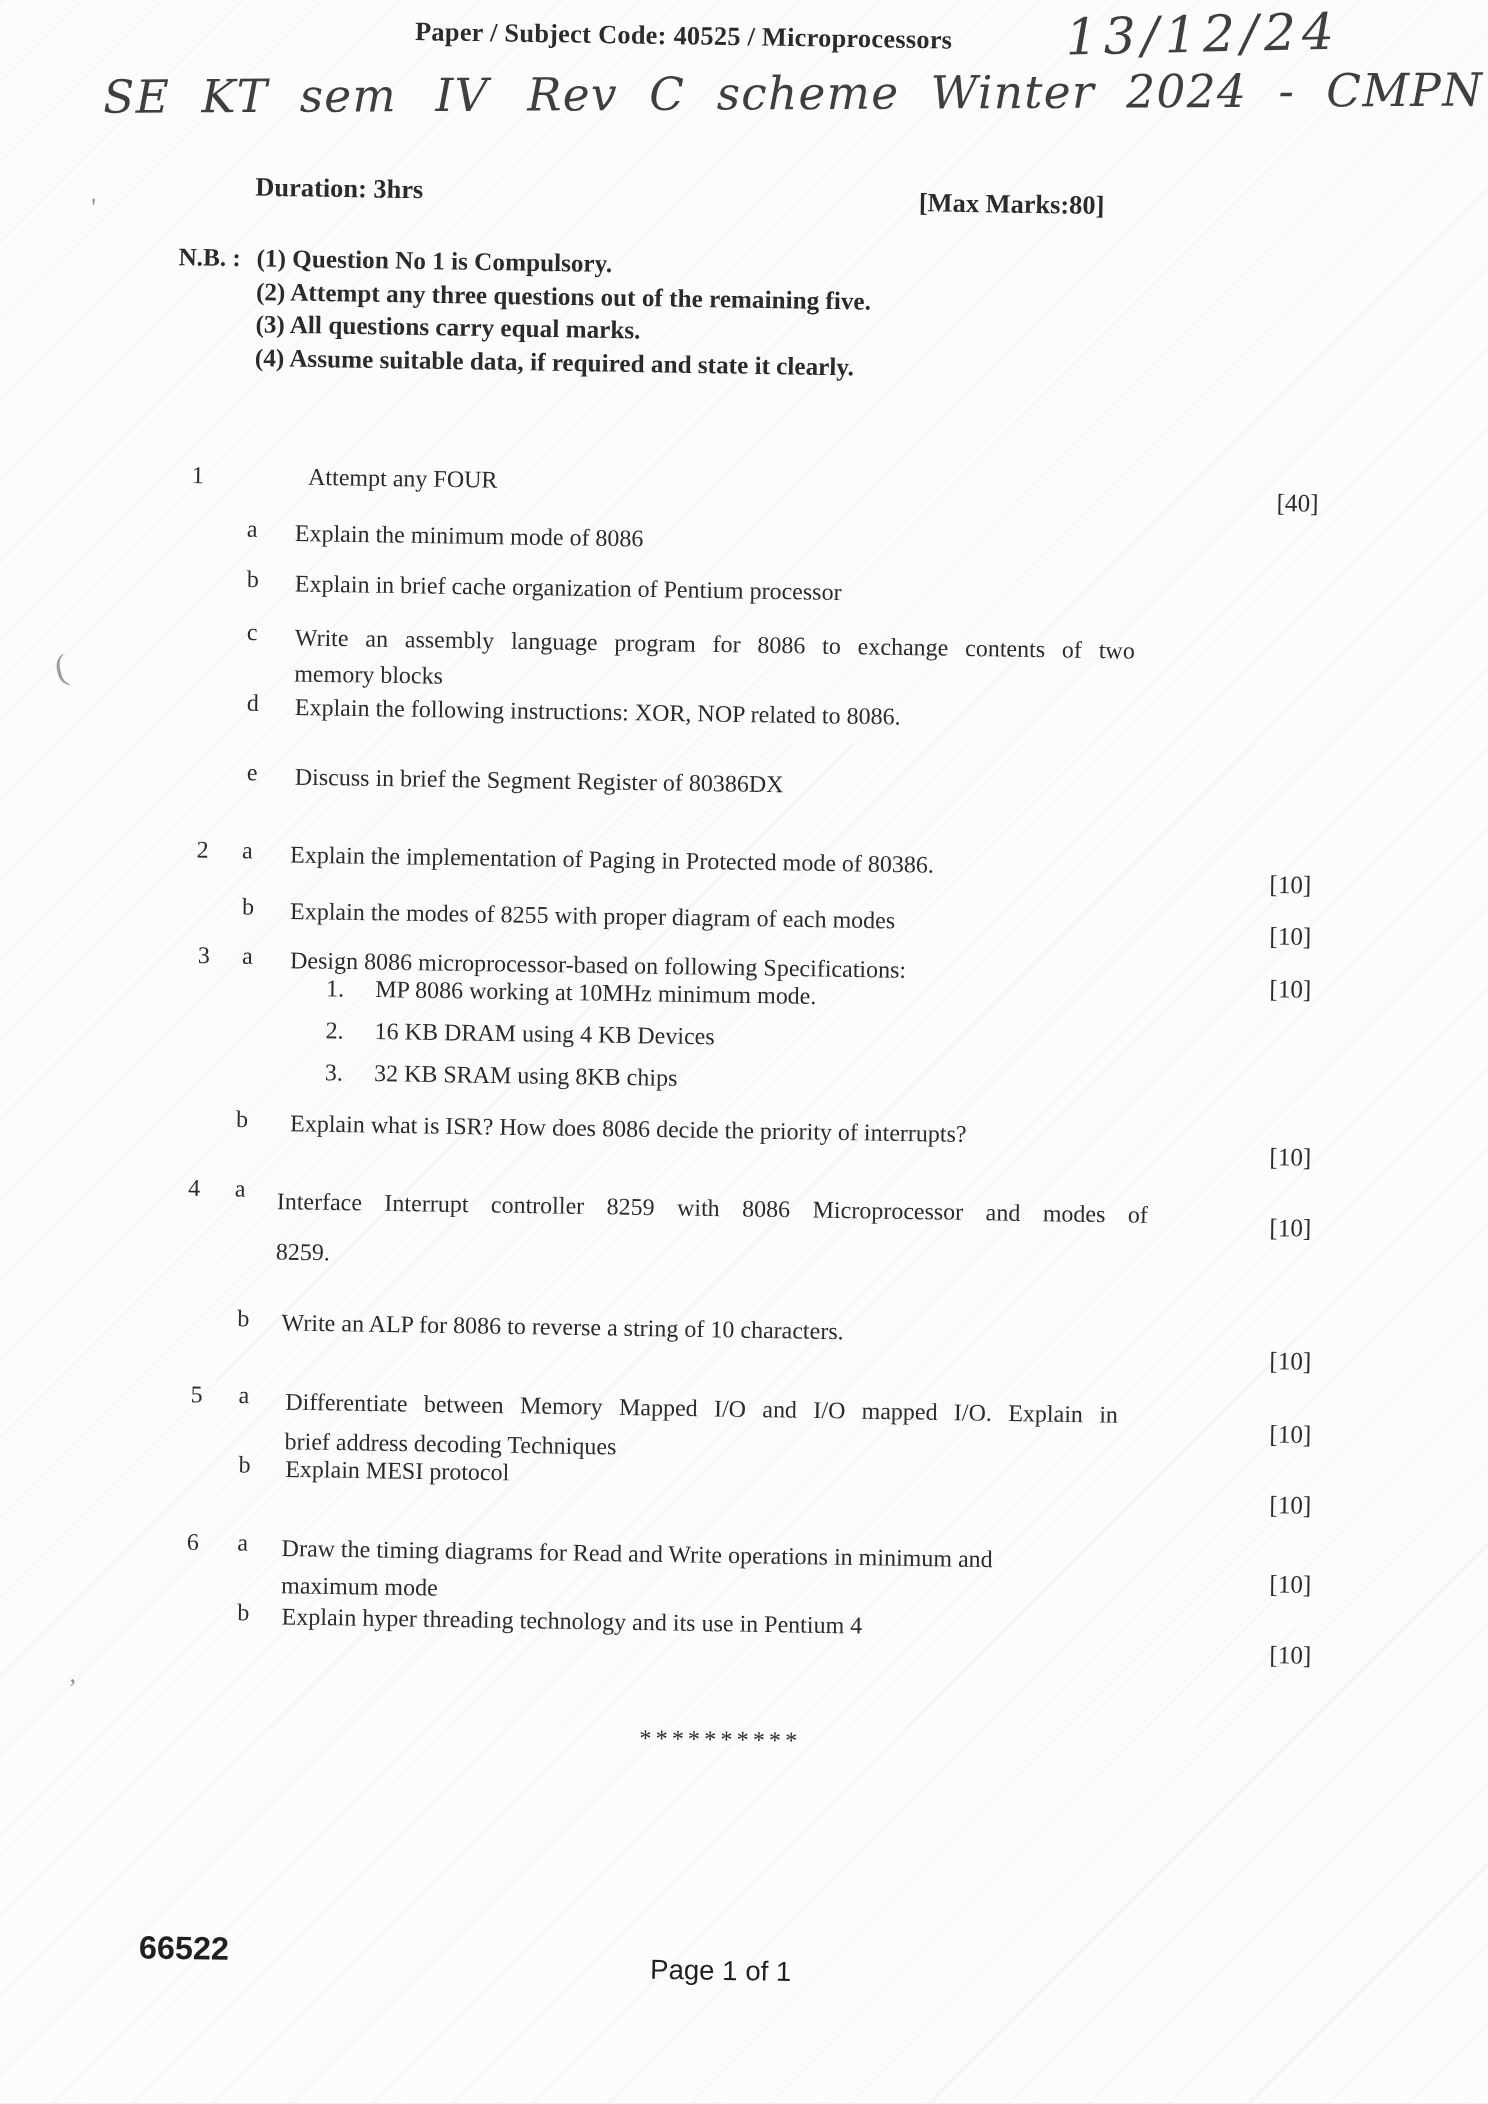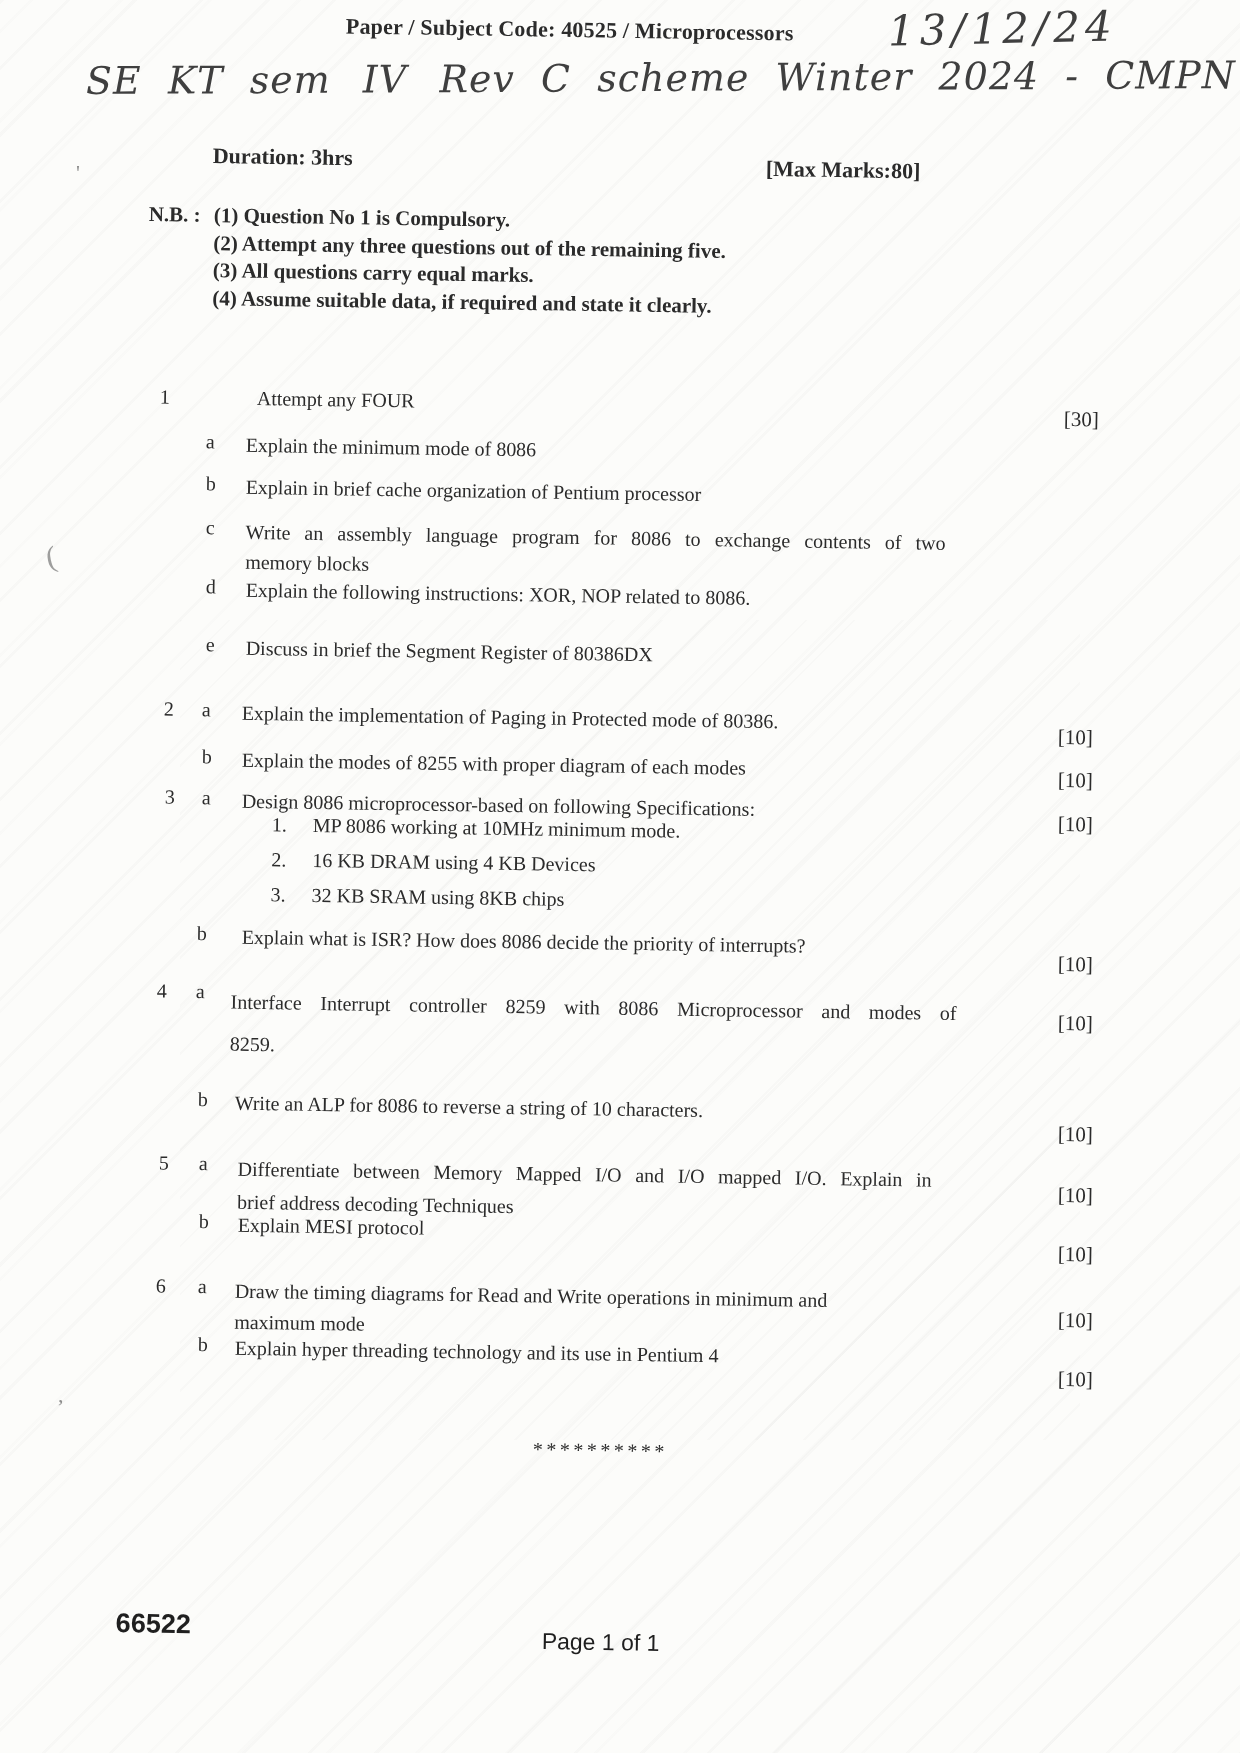--- a/index.html
+++ b/index.html
@@ -203,21 +203,21 @@
       <div class="l">maximum mode</div>
     </div>
   </div>
   <div class="row rot" style="top:1330px">
     <span class="qletter" style="left:198px">b</span>
     <div class="qtext" style="left:235px">
         <div class="l">Explain hyper threading technology and its use in Pentium 4</div>
       </div>
   </div>
 
-  <span class="marks rot" style="left:1064px;top:407px">[30]</span>
+  <span class="marks rot" style="left:1064px;top:407px">[40]</span>
   <span class="marks rot" style="top:725px">[10]</span>
   <span class="marks rot" style="top:768px">[10]</span>
   <span class="marks rot" style="top:812px">[10]</span>
   <span class="marks rot" style="top:952px">[10]</span>
   <span class="marks rot" style="top:1011px">[10]</span>
   <span class="marks rot" style="top:1122px">[10]</span>
   <span class="marks rot" style="top:1183px">[10]</span>
   <span class="marks rot" style="top:1242px">[10]</span>
   <span class="marks rot" style="top:1308px">[10]</span>
   <span class="marks rot" style="top:1367px">[10]</span>

